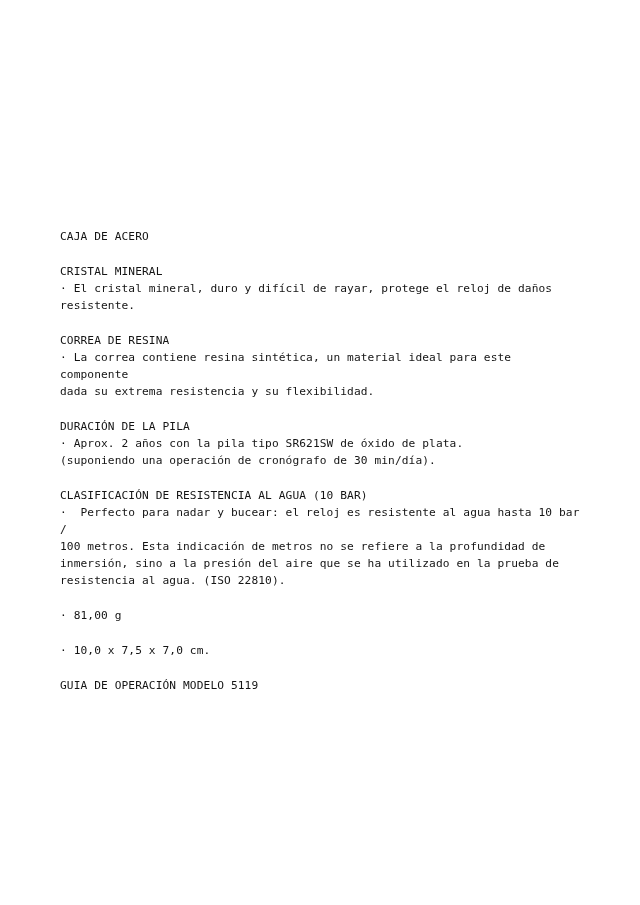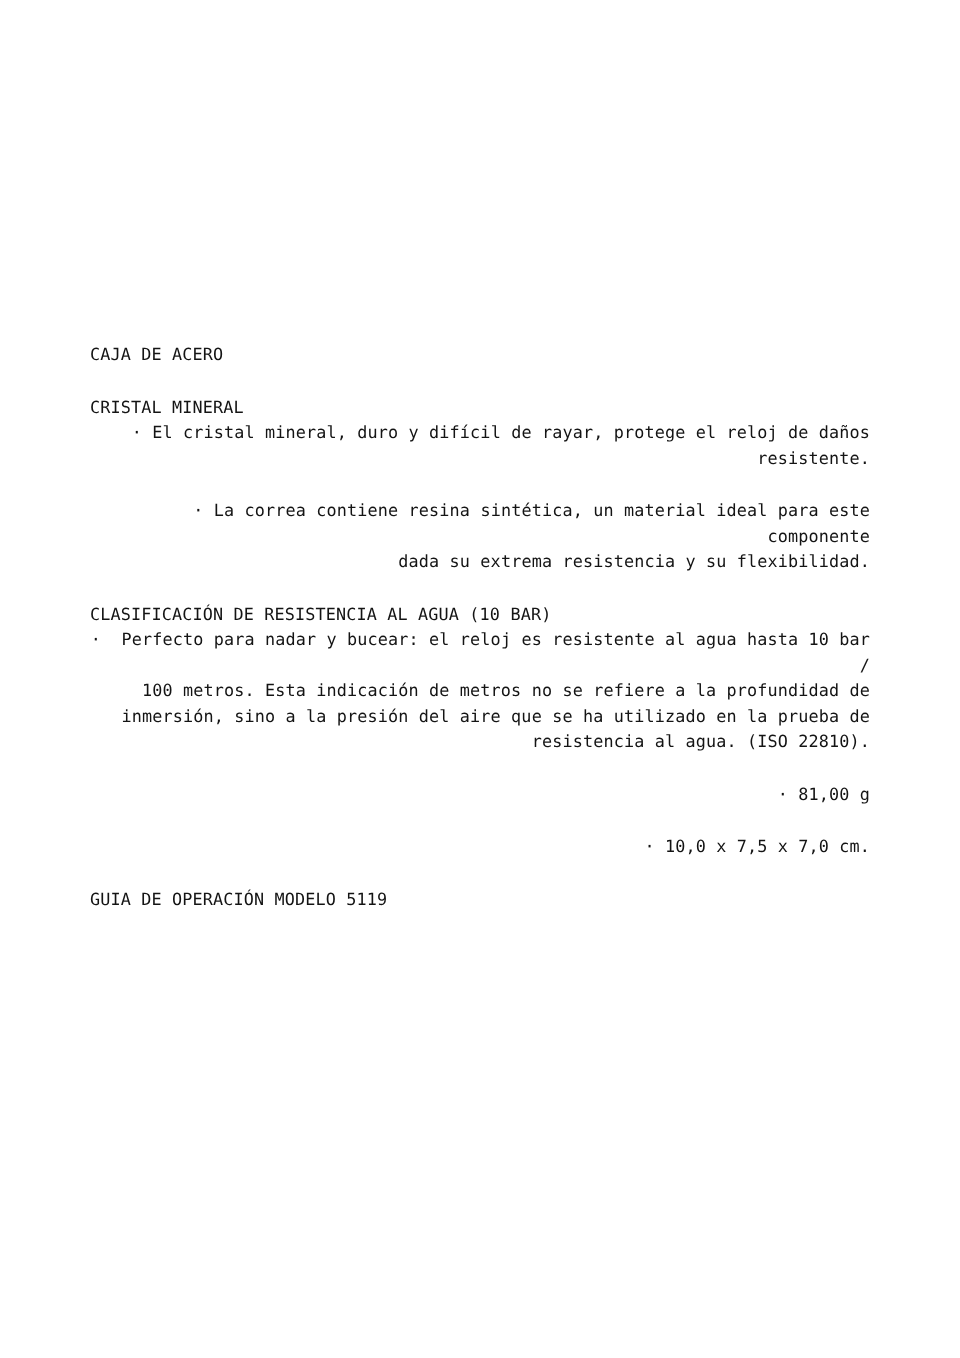--- a/index.html
+++ b/index.html
@@ -38,44 +38,49 @@
     letter-spacing: 0.1px;
     white-space: pre-wrap;
     margin: 0;
   }
   .line {
     font-size: 11.2px;
     line-height: 17px;
     letter-spacing: 0.1px;
     white-space: pre-wrap;
     margin: 0;
-    text-align: right;
   }
 </style>
 </head>
 <body>
 
 <div class="page">
   <div class="spec-sheet">
 
     <div class="block">
       <p class="heading">CAJA DE ACERO</p>
     </div>
 
     <div class="block">
       <p class="heading">CRISTAL MINERAL</p>
       <p class="line">· El cristal mineral, duro y difícil de rayar, protege el reloj de daños</p>
       <p class="line">resistente.</p>
     </div>
 
     <div class="block">
+      <p class="heading">CORREA DE RESINA</p>
       <p class="line">· La correa contiene resina sintética, un material ideal para este componente</p>
       <p class="line">dada su extrema resistencia y su flexibilidad.</p>
     </div>
 
+    <div class="block">
+      <p class="heading">DURACIÓN DE LA PILA</p>
+      <p class="line">· Aprox. 2 años con la pila tipo SR621SW de óxido de plata.</p>
+      <p class="line">(suponiendo una operación de cronógrafo de 30 min/día).</p>
+    </div>
 
     <div class="block">
       <p class="heading">CLASIFICACIÓN DE RESISTENCIA AL AGUA (10 BAR)</p>
       <p class="line">·  Perfecto para nadar y bucear: el reloj es resistente al agua hasta 10 bar /</p>
       <p class="line">100 metros. Esta indicación de metros no se refiere a la profundidad de</p>
       <p class="line">inmersión, sino a la presión del aire que se ha utilizado en la prueba de</p>
       <p class="line">resistencia al agua. (ISO 22810).</p>
     </div>
 
     <div class="block">

